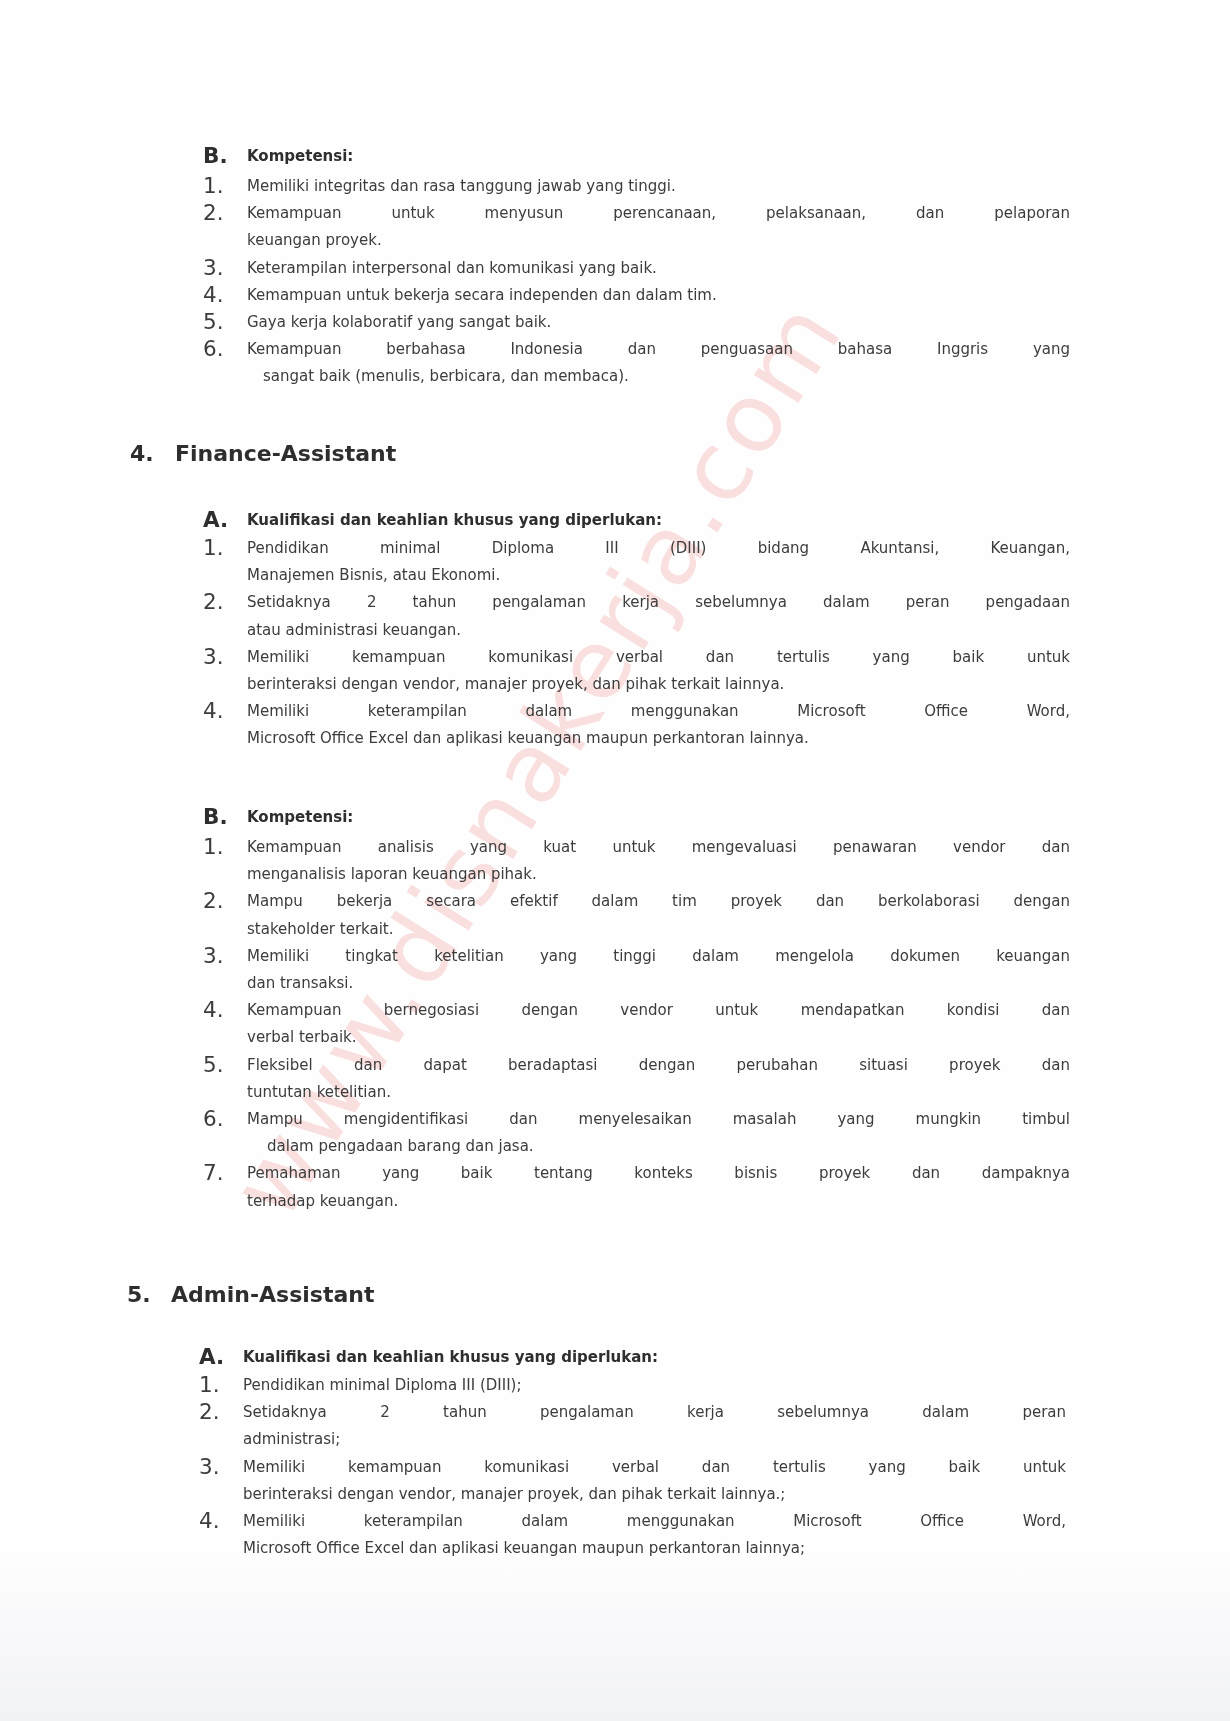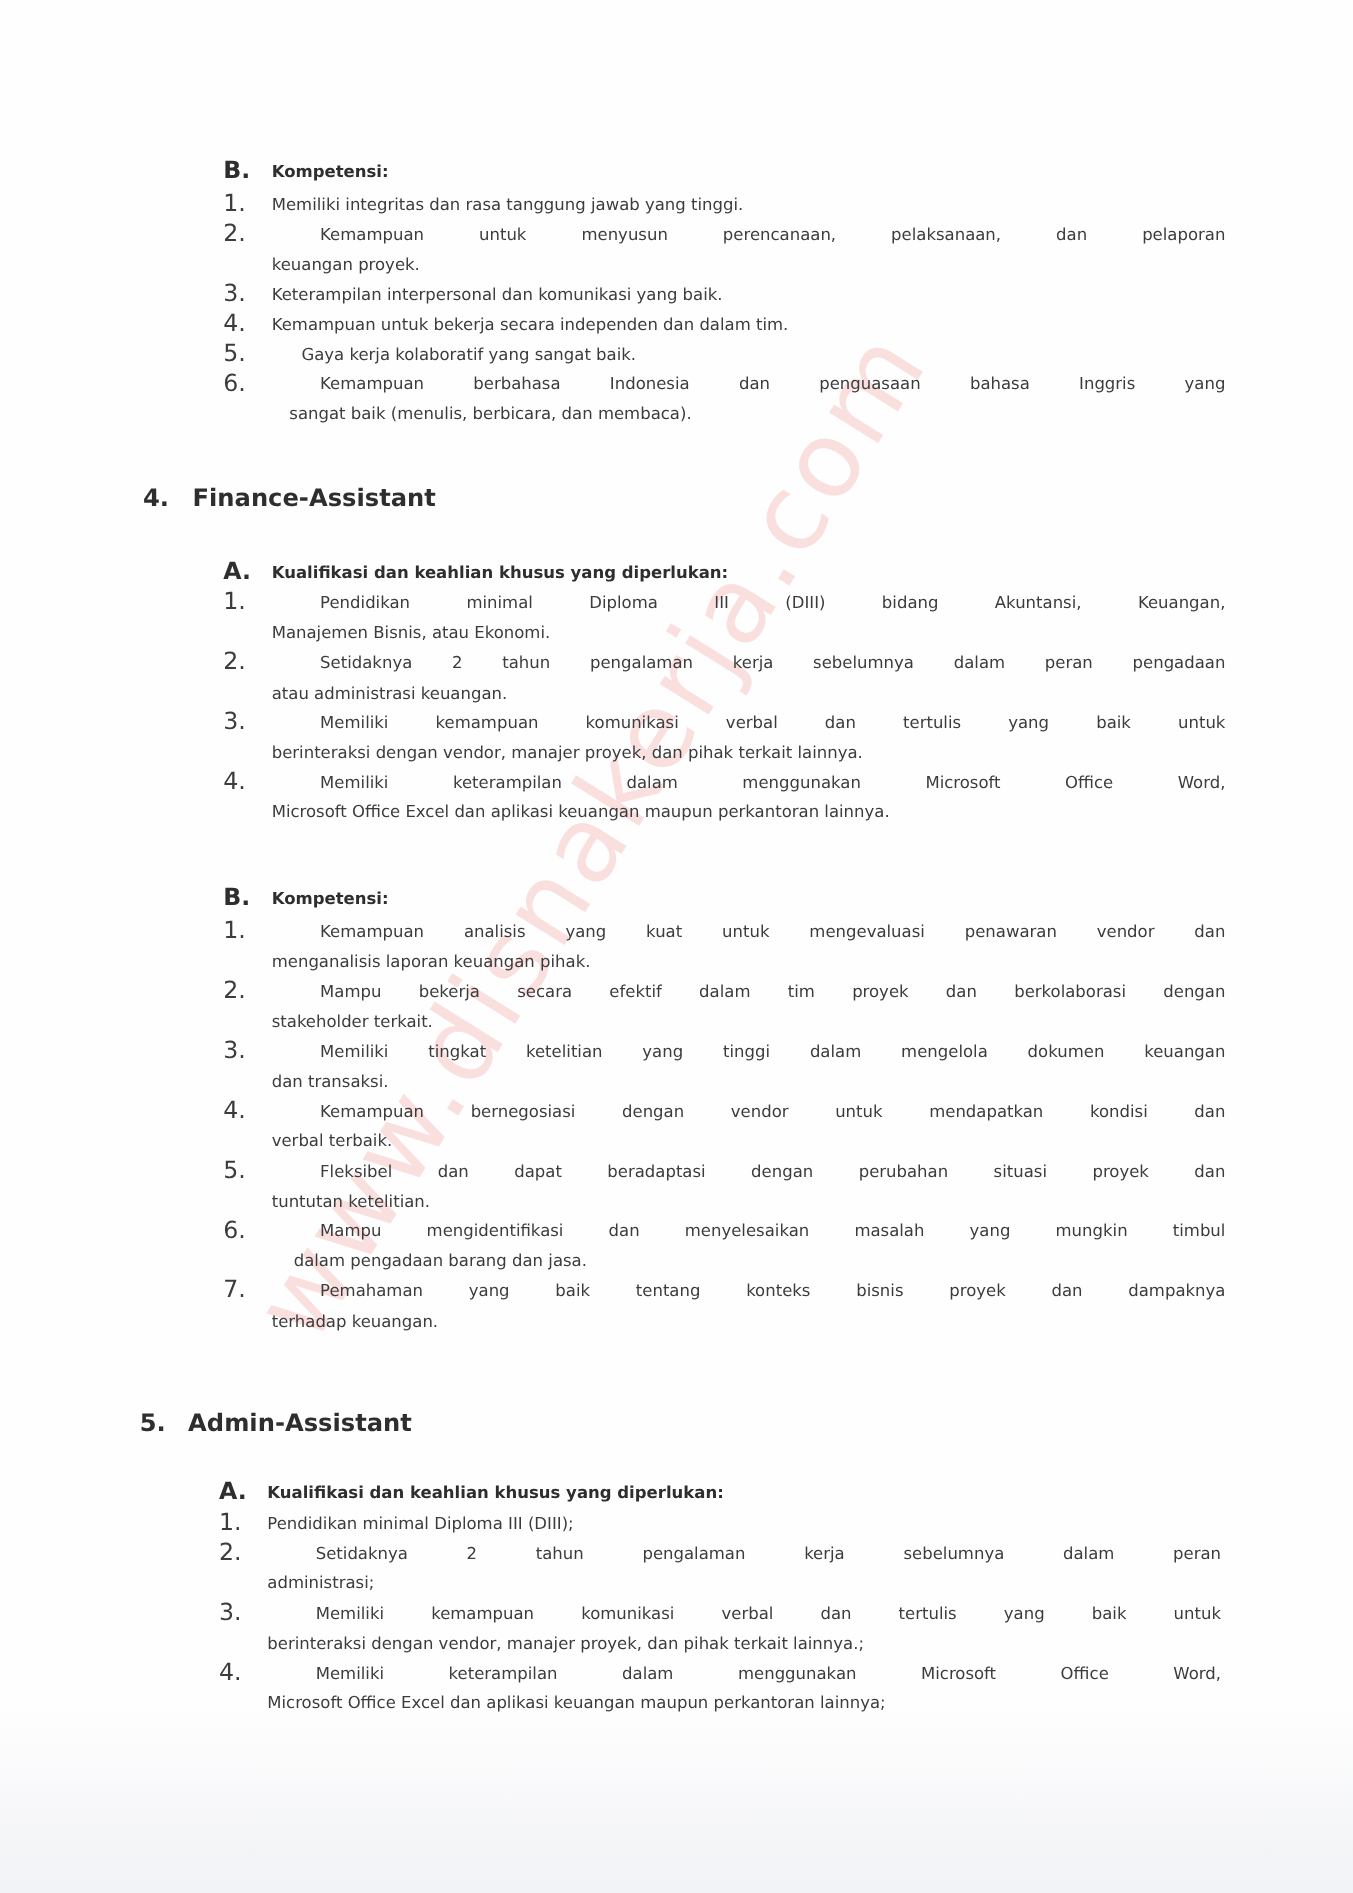--- a/index.html
+++ b/index.html
@@ -20,42 +20,42 @@
     transform: rotate(-58deg); transform-origin: center center;
     font-family: "DejaVu Sans", sans-serif; font-size: 96px; letter-spacing: 4px;
     color: rgba(230,60,60,0.16); white-space: nowrap; pointer-events: none;
     width: 900px; text-align: center; margin-left: -200px;
   }
   .content { position: absolute; left: 0; top: 0; width: 1230px; }
   .line { position: absolute; font-size: 15px; line-height: 28px; white-space: nowrap; color: #3c3c3c; }
   .num { position: absolute; font-size: 21.5px; line-height: 28px; color: #3c3c3c; }
   .bold { font-weight: bold; color: #2e2e2e; }
   .section { position: absolute; font-size: 22px; font-weight: bold; color: #2e2e2e; line-height: 28px; }
-  .just { text-align: justify; text-align-last: justify; white-space: normal; margin-left: 44px; }
+  .just { text-align: justify; text-align-last: justify; white-space: normal; }
 </style>
 </head>
 <body>
 
 <div class="page">
   <div class="bottom-shade"></div>
   <div class="watermark">www.disnakerja.com</div>
   <div class="content" id="content">
       <div class="num bold" style="left: 203px; top: 142px;">B.</div>
       <div class="line bold" style="left: 247px; top: 142px;">Kompetensi:</div>
       <div class="num" style="left: 203px; top: 172px;">1.</div>
       <div class="line" style="left: 247px; top: 172px;">Memiliki integritas dan rasa tanggung jawab yang tinggi.</div>
       <div class="num" style="left: 203px; top: 199.2px;">2.</div>
       <div class="line just" style="left: 247px; top: 199.2px; width: 823px;">Kemampuan untuk menyusun  perencanaan, pelaksanaan, dan pelaporan</div>
       <div class="line" style="left: 247px; top: 226.4px;">keuangan proyek.</div>
       <div class="num" style="left: 203px; top: 253.6px;">3.</div>
       <div class="line" style="left: 247px; top: 253.6px;">Keterampilan interpersonal dan komunikasi yang baik.</div>
       <div class="num" style="left: 203px; top: 280.8px;">4.</div>
       <div class="line" style="left: 247px; top: 280.8px;">Kemampuan untuk bekerja secara independen dan dalam tim.</div>
       <div class="num" style="left: 203px; top: 308px;">5.</div>
-      <div class="line" style="left: 247px; top: 308px; margin-left: 27px;">Gaya kerja kolaboratif yang sangat baik.</div>
+      <div class="line" style="left: 247px; top: 308px;">Gaya kerja kolaboratif yang sangat baik.</div>
       <div class="num" style="left: 203px; top: 335.2px;">6.</div>
       <div class="line just" style="left: 247px; top: 335.2px; width: 823px;">Kemampuan berbahasa Indonesia dan penguasaan bahasa Inggris yang</div>
       <div class="line" style="left: 247px; top: 362.4px; margin-left: 16px;">sangat baik (menulis, berbicara, dan membaca).</div>
       <div class="section" style="left: 130px; top: 440px;">4.</div>
       <div class="section" style="left: 175px; top: 440px;">Finance-Assistant</div>
       <div class="num bold" style="left: 203px; top: 506px;">A.</div>
       <div class="line bold" style="left: 247px; top: 506px;">Kualifikasi dan keahlian khusus yang diperlukan:</div>
       <div class="num" style="left: 203px; top: 534px;">1.</div>
       <div class="line just" style="left: 247px; top: 534px; width: 823px;">Pendidikan minimal Diploma III (DIII) bidang Akuntansi, Keuangan,</div>
       <div class="line" style="left: 247px; top: 561.2px;">Manajemen Bisnis, atau Ekonomi.</div>

